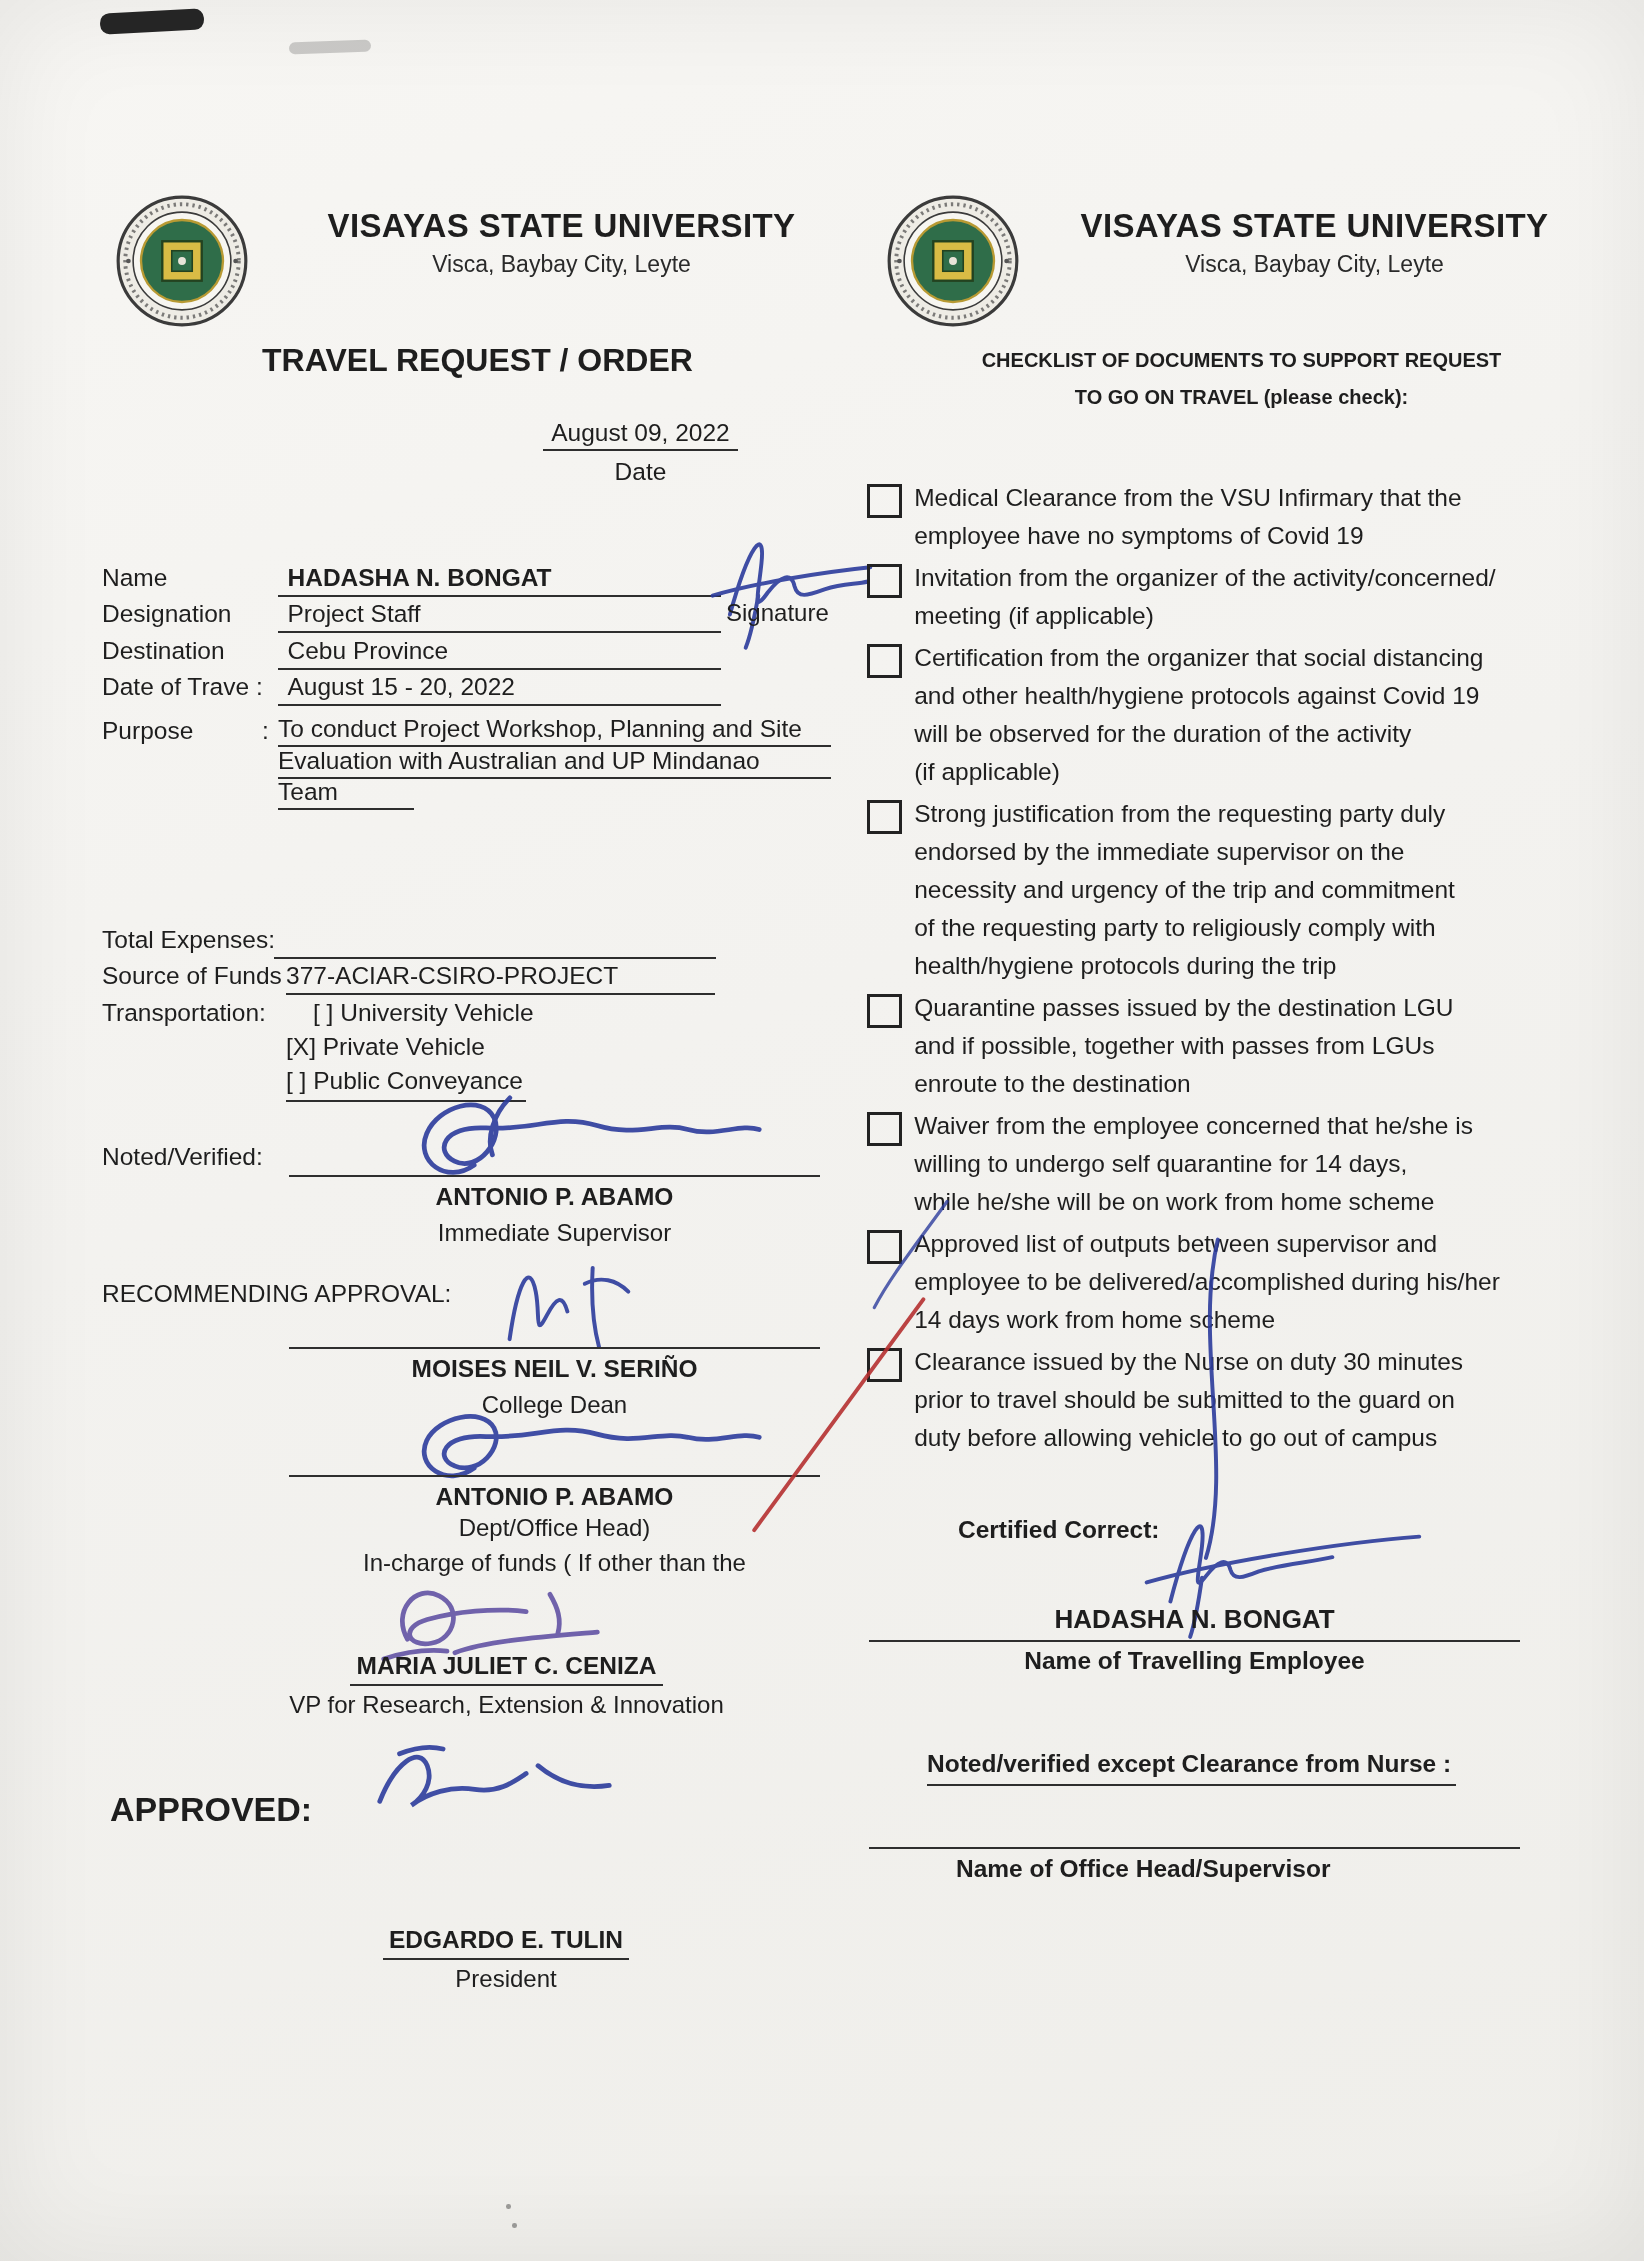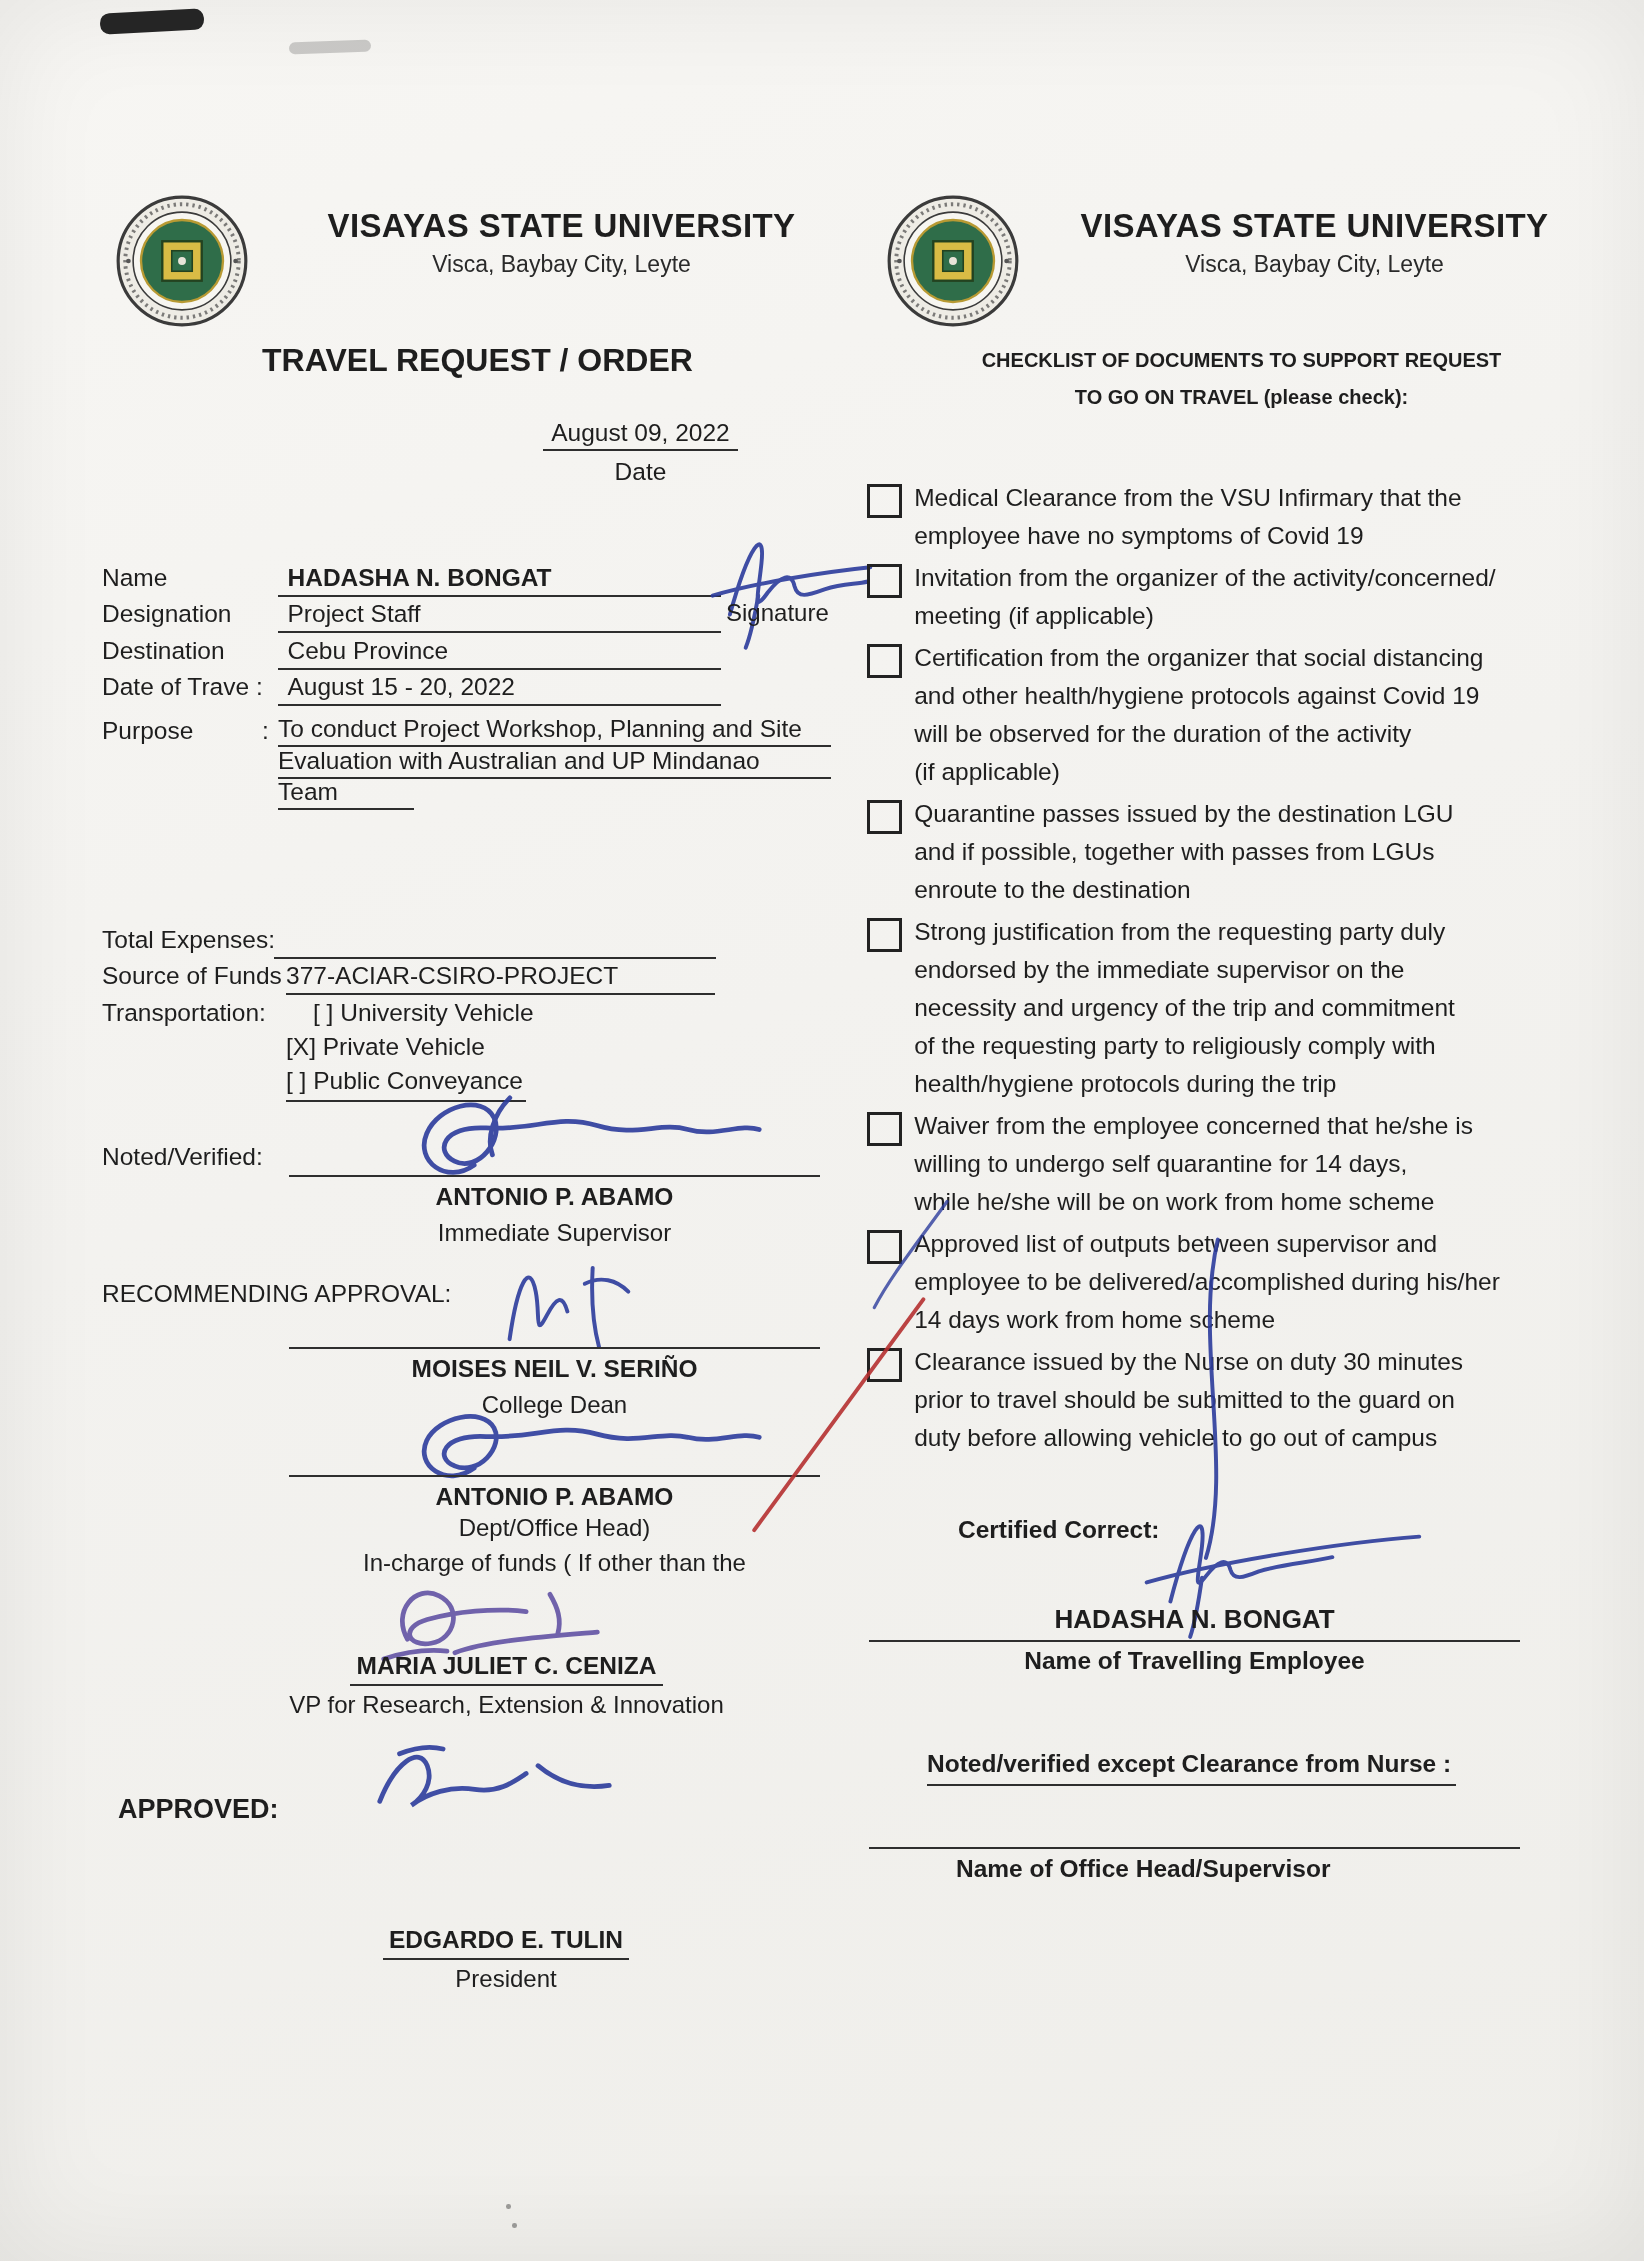--- a/index.html
+++ b/index.html
@@ -195,21 +195,21 @@
         <path d="M30 120 C60 110 90 108 110 110"></path>
       </g>
     </svg>
   </div>
 
   <div class="sigblock" style="left:241px;top:1646px;width:531px;">
     <div class="nm"><span class="uline" style="padding:0 6.3px 1.6px;">MARIA JULIET C. CENIZA</span></div>
     <div class="rl">VP for Research, Extension &amp; Innovation</div>
   </div>
 
-  <div class="t b" style="left:118px;top:1792px;font-size:27px;">APPROVED:</div>
+  <div class="t b" style="left:110px;top:1792px;font-size:34px;">APPROVED:</div>
 
   <div class="abs" style="left:356px;top:1730px;">
     <svg width="277" height="103" viewBox="0 0 350 130">
       <g fill="none" stroke="#2c3c9c" stroke-width="6" stroke-linecap="round" opacity="0.9">
         <path d="M30 90 C50 40 80 20 90 45 C98 65 85 85 70 95 C90 80 120 70 150 75 C180 80 200 65 215 55"></path>
         <path d="M230 45 C250 62 280 76 320 70"></path>
         <path d="M55 30 C75 22 95 20 110 24"></path>
       </g>
     </svg>
   </div>
@@ -256,31 +256,31 @@
     </div>
     <div class="ckitem">
       <span class="ckbox"></span>
       <div class="cktext">Certification from the organizer that social distancing
 and other health/hygiene protocols against Covid 19
 will be observed for the duration of the activity
 (if applicable)</div>
     </div>
     <div class="ckitem">
       <span class="ckbox"></span>
-      <div class="cktext">Quarantine passes issued by the destination LGU
-and if possible, together with passes from LGUs
-enroute to the destination</div>
-    </div>
-    <div class="ckitem">
-      <span class="ckbox"></span>
       <div class="cktext">Strong justification from the requesting party duly
 endorsed by the immediate supervisor on the
 necessity and urgency of the trip and commitment
 of the requesting party to religiously comply with
 health/hygiene protocols during the trip</div>
+    </div>
+    <div class="ckitem">
+      <span class="ckbox"></span>
+      <div class="cktext">Quarantine passes issued by the destination LGU
+and if possible, together with passes from LGUs
+enroute to the destination</div>
     </div>
     <div class="ckitem">
       <span class="ckbox"></span>
       <div class="cktext">Waiver from the employee concerned that he/she is
 willing to undergo self quarantine for 14 days,
 while he/she will be on work from home scheme</div>
     </div>
     <div class="ckitem">
       <span class="ckbox"></span>
       <div class="cktext">Approved list of outputs between supervisor and

